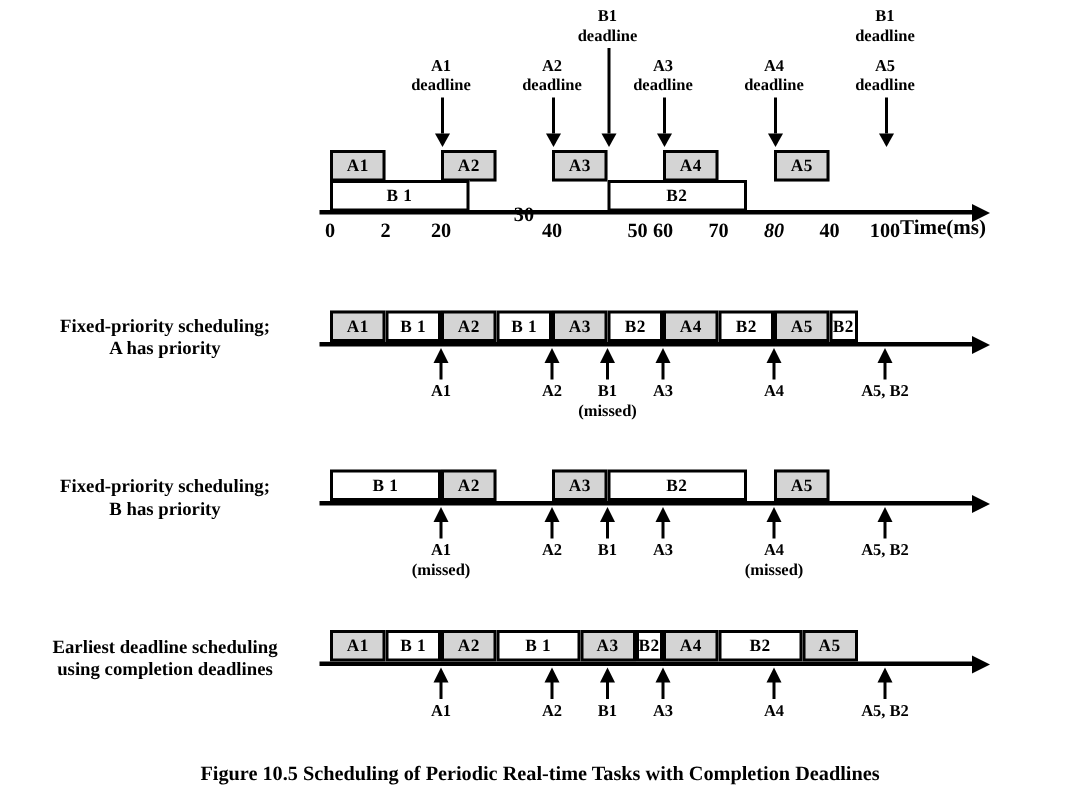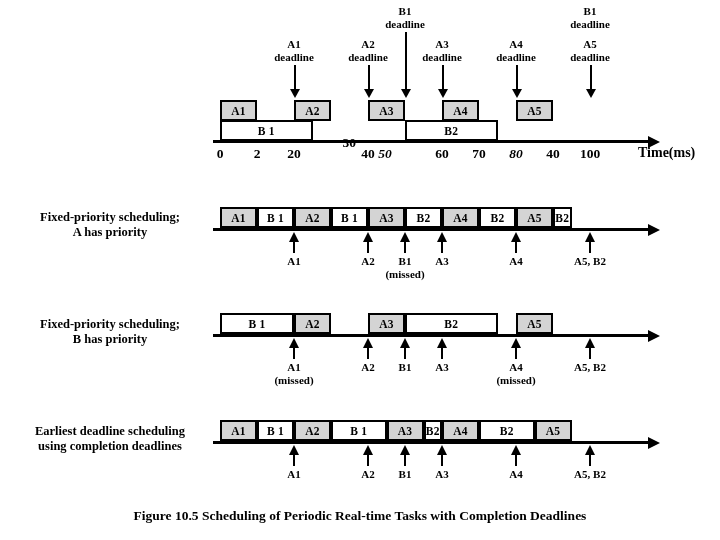--- a/index.html
+++ b/index.html
@@ -17,21 +17,21 @@
 
   .blk{position:absolute;box-sizing:border-box;border:2px solid #000;
        background:#ffffff;font-weight:bold;font-size:11.5px;
        display:flex;align-items:center;justify-content:center;
        font-family:"Liberation Serif",serif;letter-spacing:.3px;}
   .blk.shaded{background:#d4d4d4;}
 
   .ticklbl{position:absolute;font-weight:bold;font-size:13.5px;text-align:center;
            font-family:"Liberation Serif",serif;}
   .timeunit{position:absolute;font-weight:bold;font-size:14px;
-            font-family:"Liberation Serif",serif;white-space:nowrap;margin-left:38px;}
+            font-family:"Liberation Serif",serif;white-space:nowrap;}
 
   .dlbl{position:absolute;text-align:center;font-weight:bold;font-size:11px;
         line-height:12.5px;font-family:"Liberation Serif",serif;white-space:nowrap;}
 
   .darrow{position:absolute;width:0;}
   .darrow .shaft{position:absolute;left:0;top:0;width:1.5px;background:#000;}
   .darrow .head-down{position:absolute;left:-4.5px;width:0;height:0;
       border-left:5px solid transparent;border-right:5px solid transparent;
       border-top:9px solid #000;}
 
@@ -112,21 +112,21 @@
     <div class="blk shaded" style="left: 516px; top: 100px; width: 37px; height: 21px;">A5</div>
     <div class="blk" style="left: 220px; top: 120px; width: 92.5px; height: 21px;">B 1</div>
     <div class="blk" style="left: 405px; top: 120px; width: 92.5px; height: 21px;">B2</div>
     <div class="axisline" style="left: 213px; top: 140px; width: 435px;"></div>
     <div class="arrowhead-right" style="left: 648px; top: 135.5px;"></div>
     <div class="ticklbl" style="left: 195px; top: 146px; width: 50px;">0</div>
     <div class="ticklbl" style="left: 232px; top: 146px; width: 50px;">2</div>
     <div class="ticklbl" style="left: 269px; top: 146px; width: 50px;">20</div>
     <div class="ticklbl" style="left: 306px; top: 135px; width: 50px; text-align: right;">30</div>
     <div class="ticklbl" style="left: 343px; top: 146px; width: 50px;">40</div>
-    <div class="ticklbl" style="left: 360px; top: 146px; width: 50px; font-style: italic;">50</div>
+    <div class="ticklbl" style="left: 400px; top: 146px; width: 50px;">50</div>
     <div class="ticklbl" style="left: 417px; top: 146px; width: 50px;">60</div>
     <div class="ticklbl" style="left: 454px; top: 146px; width: 50px;">70</div>
     <div class="ticklbl" style="left: 491px; top: 146px; width: 50px; font-style: italic;">80</div>
     <div class="ticklbl" style="left: 528px; top: 146px; width: 50px;">40</div>
     <div class="ticklbl" style="left: 565px; top: 146px; width: 50px;">100</div>
     <div class="timeunit" style="left: 600px; top: 145px;">Time(ms)</div>
     <div class="rowlabel" style="left: 10px; top: 210px; width: 200px;">
       <div>Fixed-priority scheduling;</div>
       <div>A has priority</div>
     </div>

